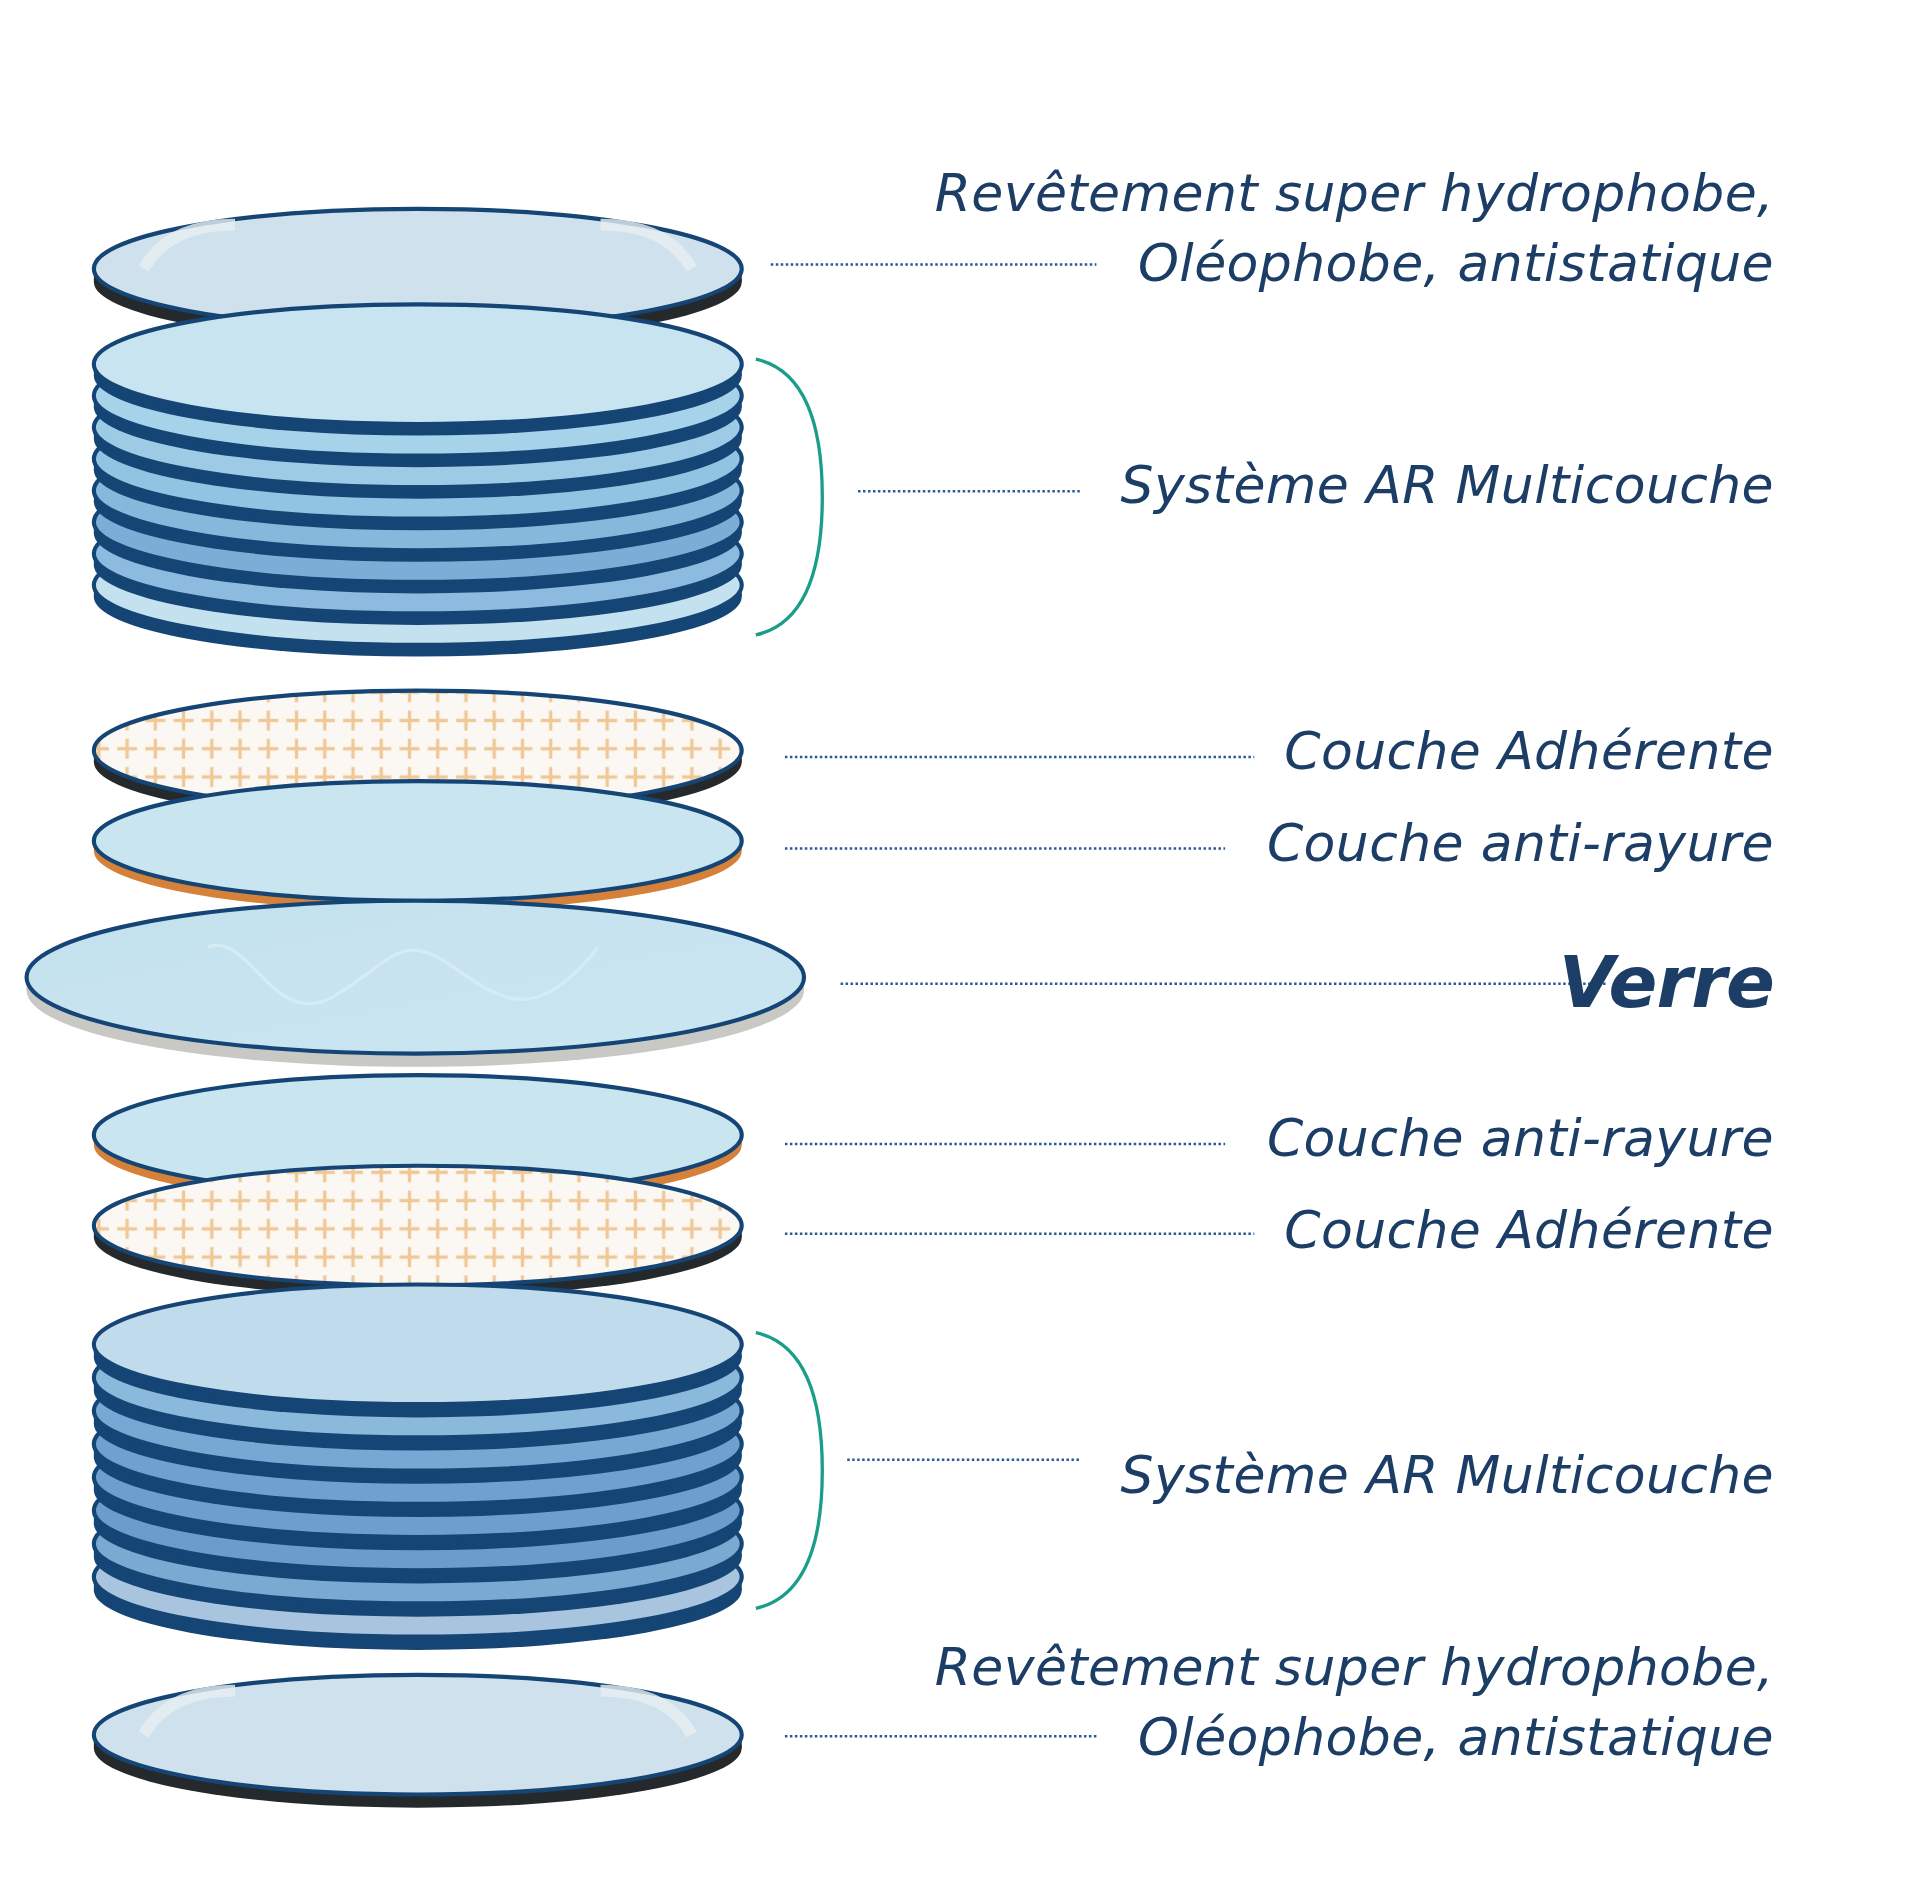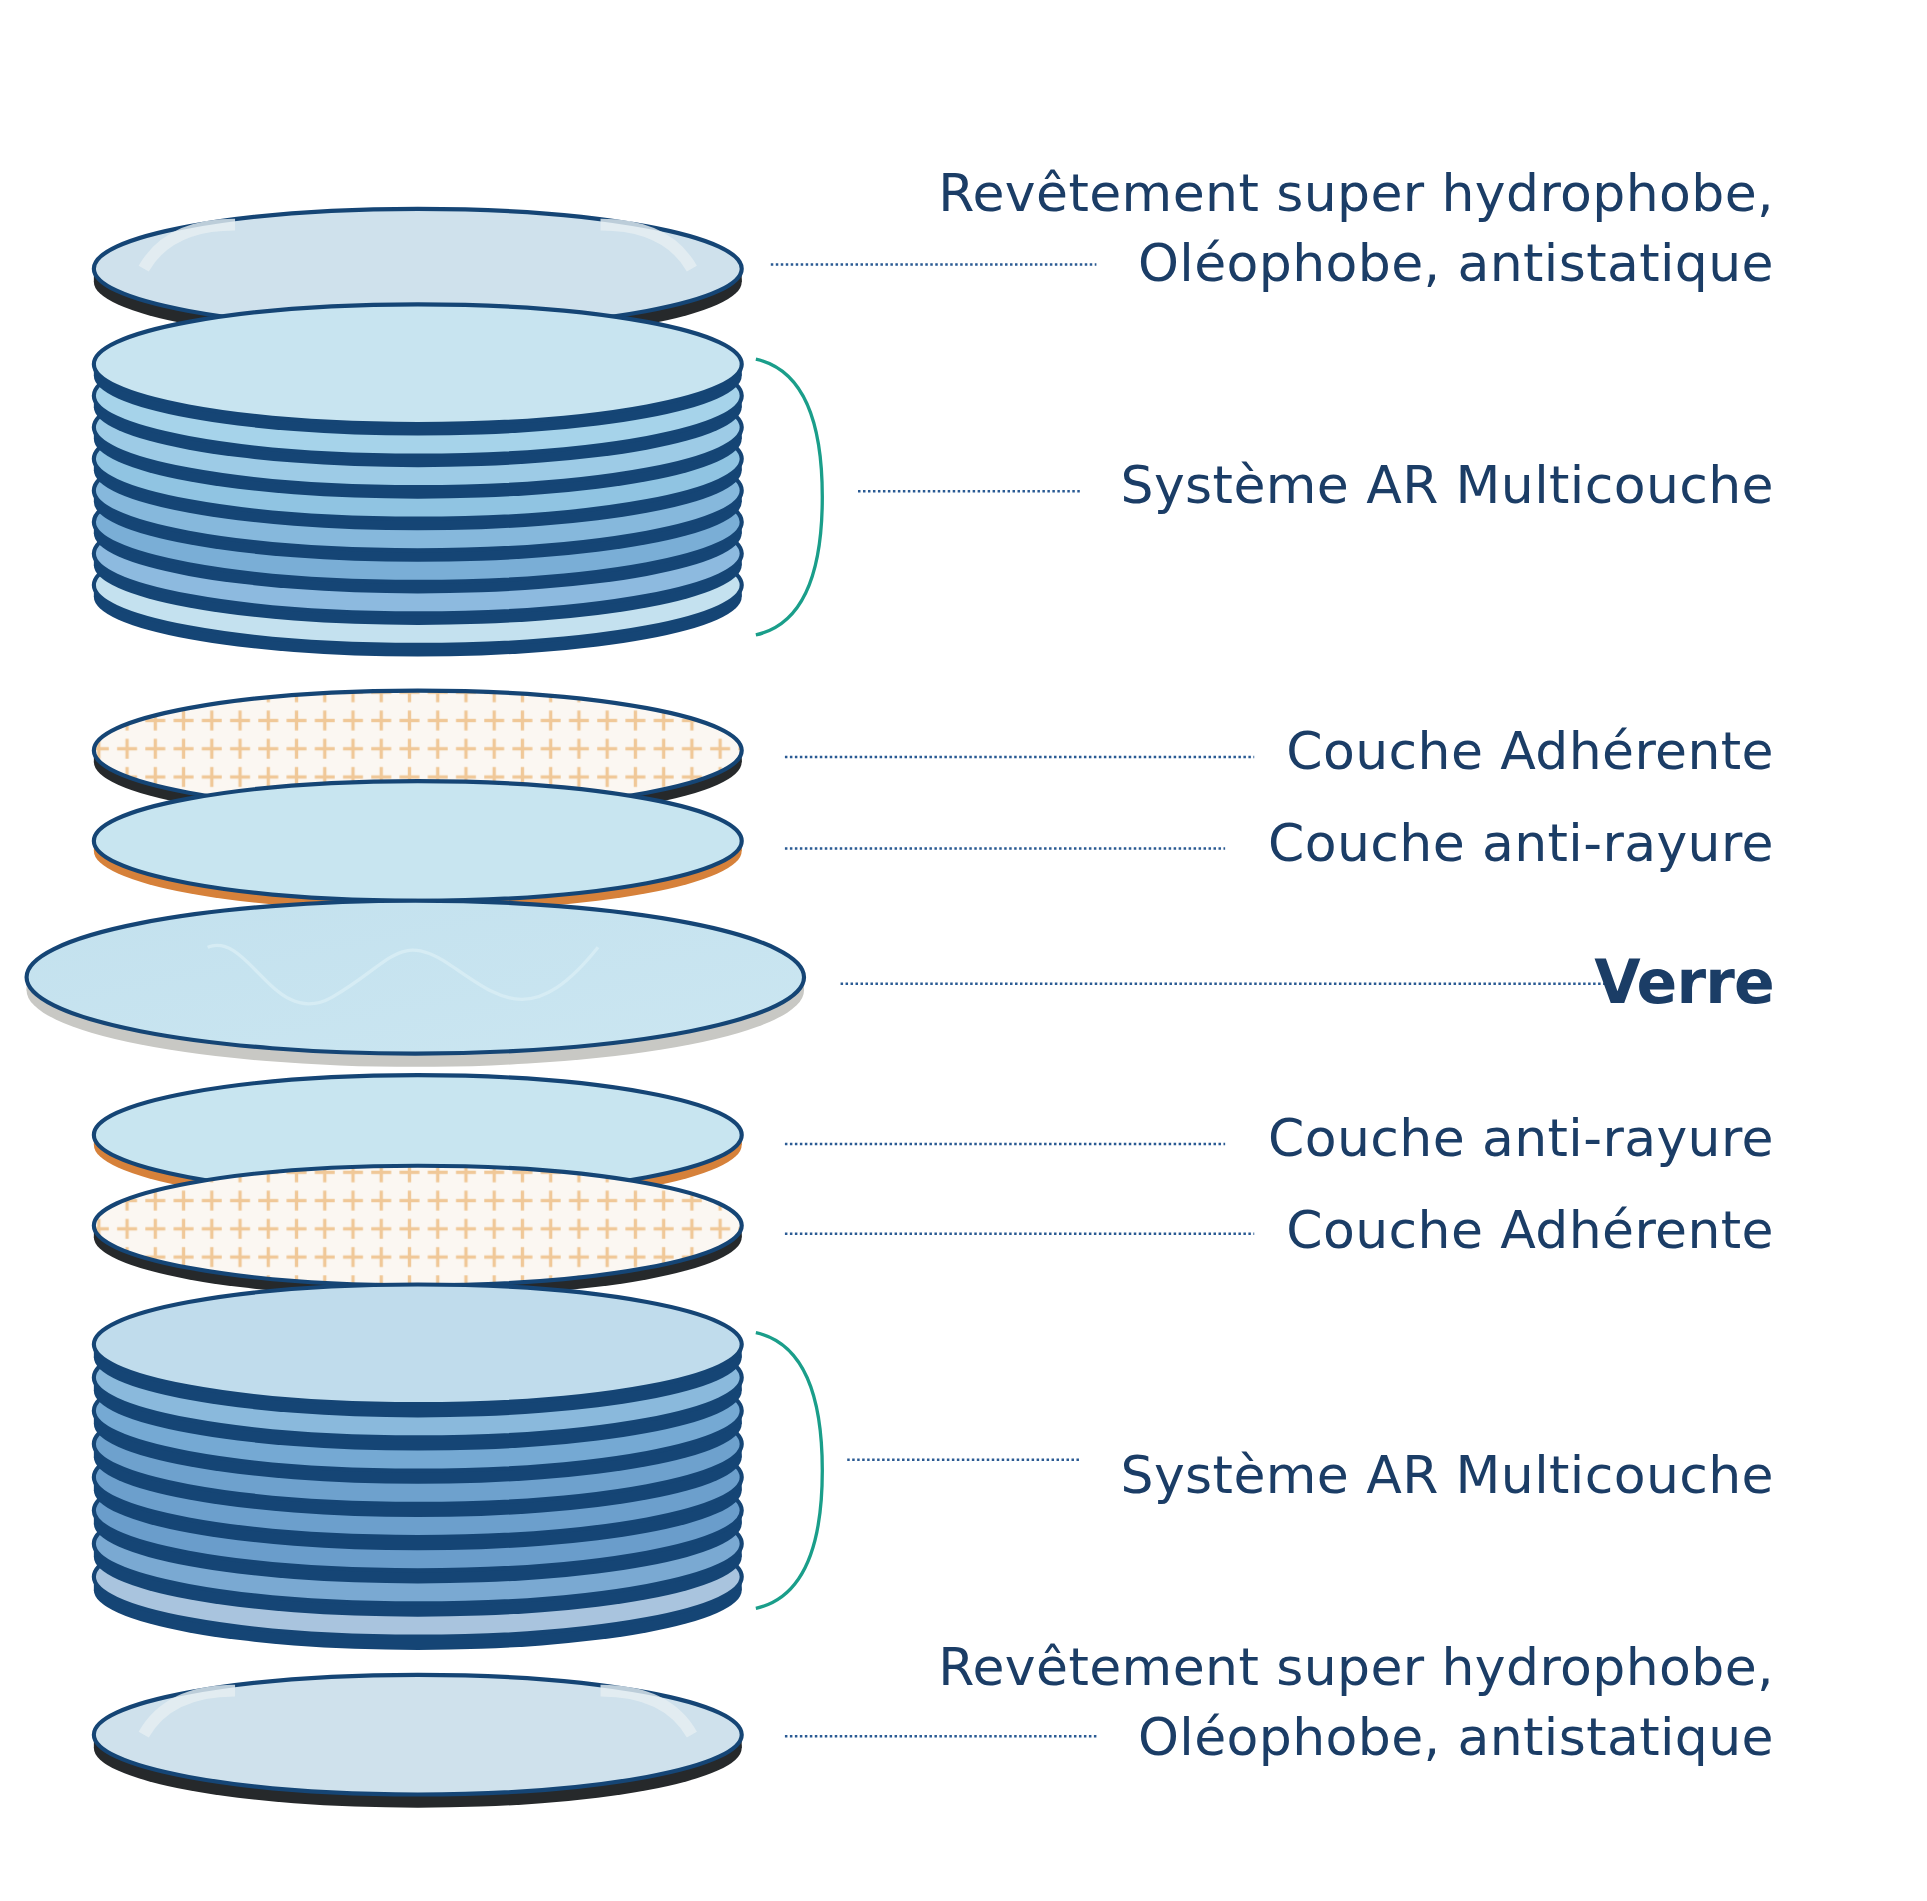--- a/index.html
+++ b/index.html
@@ -9,22 +9,22 @@
     position: absolute;
     right: 153px;
     text-align: right;
     color: #1b3d66;
     font-family: "DejaVu Sans", sans-serif;
     font-size: 52px;
     line-height: 70px;
     white-space: nowrap;
     letter-spacing: 0.4px;
   }
-  .label.bold { font-weight: bold; font-size: 60px; letter-spacing: -0.8px; }
-  .label span { display: block; }
+  .label.bold { font-weight: bold; font-size: 72px; letter-spacing: -0.8px; }
+  .label span { display: block; font-style: italic; }
 </style>
 </head>
 <body>
 
 <svg id="diagram" viewBox="0 0 2320 2289" xmlns="http://www.w3.org/2000/svg">
   <defs>
     <pattern id="plus-pattern" x="0" y="0" width="34" height="34" patternUnits="userSpaceOnUse">
       <rect width="34" height="34" fill="#fbf7f2"></rect>
       <rect x="15" y="5" width="4" height="24" fill="#f0c898"></rect>
       <rect x="5" y="15" width="24" height="4" fill="#f0c898"></rect>

